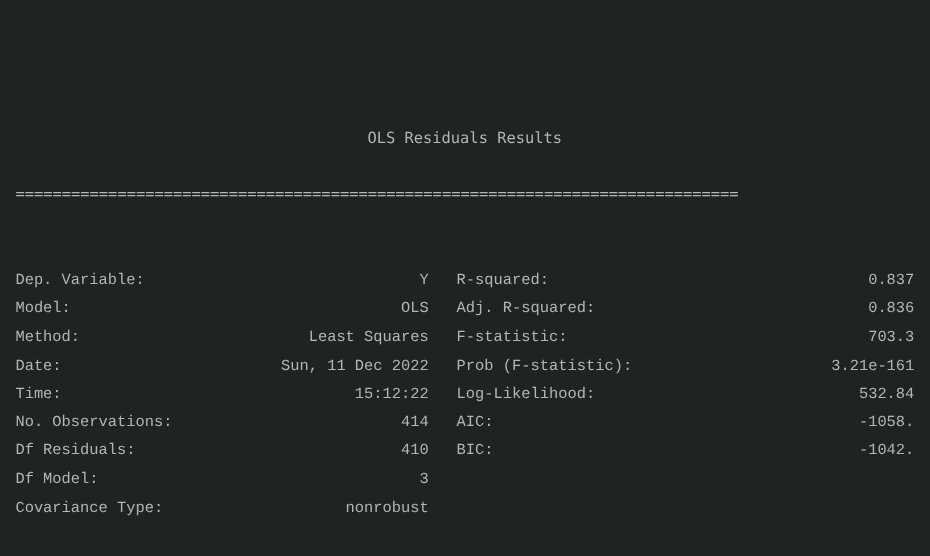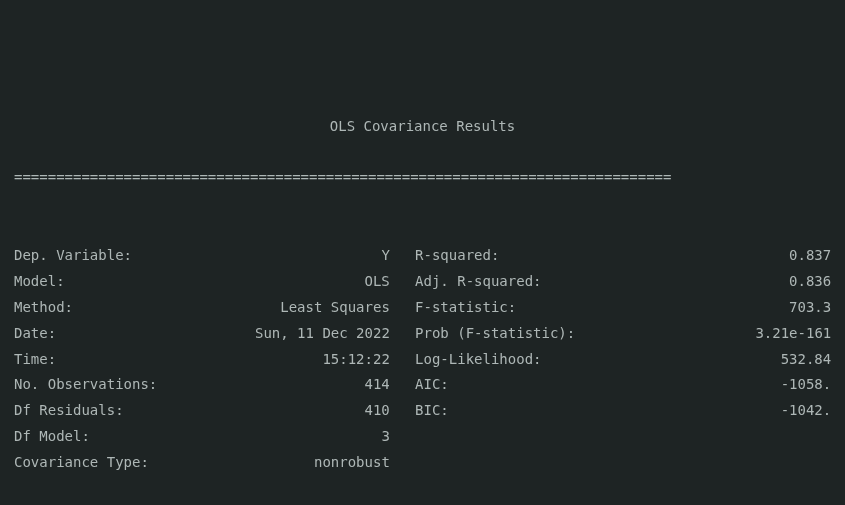--- a/index.html
+++ b/index.html
@@ -13,30 +13,30 @@
     width: 845px;
     box-sizing: border-box;
     white-space: pre;
     position: relative;
   }
   .title { text-align: center; }
   .rule { overflow: hidden; }
   .left-block, .right-block { display: inline-block; vertical-align: top; }
   .left-block  { width: 46%; }
   .right-block { width: 53%; }
-  .row { display: flex; }
+  .row { display: flex; font-family: Liberation Mono, monospace; }
   .lbl { flex: 0 0 auto; }
   .val { flex: 1 1 auto; text-align: right; }
 </style>
 </head>
 <body>
 
 
 
-<div class="title">OLS Covariance Results</div>
+<div class="title">OLS Residuals Results</div>
 <div class="rule">==============================================================================</div>
 
 <div><div class="left-block" id="left-block" style="padding-right: 1ch;"><div class="row"><span class="lbl">Dep. Variable:</span><span class="val">Y</span></div><div class="row"><span class="lbl">Model:</span><span class="val">OLS</span></div><div class="row"><span class="lbl">Method:</span><span class="val">Least Squares</span></div><div class="row"><span class="lbl">Date:</span><span class="val">Sun, 11 Dec 2022</span></div><div class="row"><span class="lbl">Time:</span><span class="val">15:12:22</span></div><div class="row"><span class="lbl">No. Observations:</span><span class="val">414</span></div><div class="row"><span class="lbl">Df Residuals:</span><span class="val">410</span></div><div class="row"><span class="lbl">Df Model:</span><span class="val">3</span></div><div class="row"><span class="lbl">Covariance Type:</span><span class="val">nonrobust</span></div></div><div class="right-block" id="right-block"><div class="row"><span class="lbl" style="padding-left: 2ch;">R-squared:</span><span class="val">0.837</span></div><div class="row"><span class="lbl" style="padding-left: 2ch;">Adj. R-squared:</span><span class="val">0.836</span></div><div class="row"><span class="lbl" style="padding-left: 2ch;">F-statistic:</span><span class="val">703.3</span></div><div class="row"><span class="lbl" style="padding-left: 2ch;">Prob (F-statistic):</span><span class="val">3.21e-161</span></div><div class="row"><span class="lbl" style="padding-left: 2ch;">Log-Likelihood:</span><span class="val">532.84</span></div><div class="row"><span class="lbl" style="padding-left: 2ch;">AIC:</span><span class="val">-1058.</span></div><div class="row"><span class="lbl" style="padding-left: 2ch;">BIC:</span><span class="val">-1042.</span></div></div></div>
 
 
 
 
 
 
 

